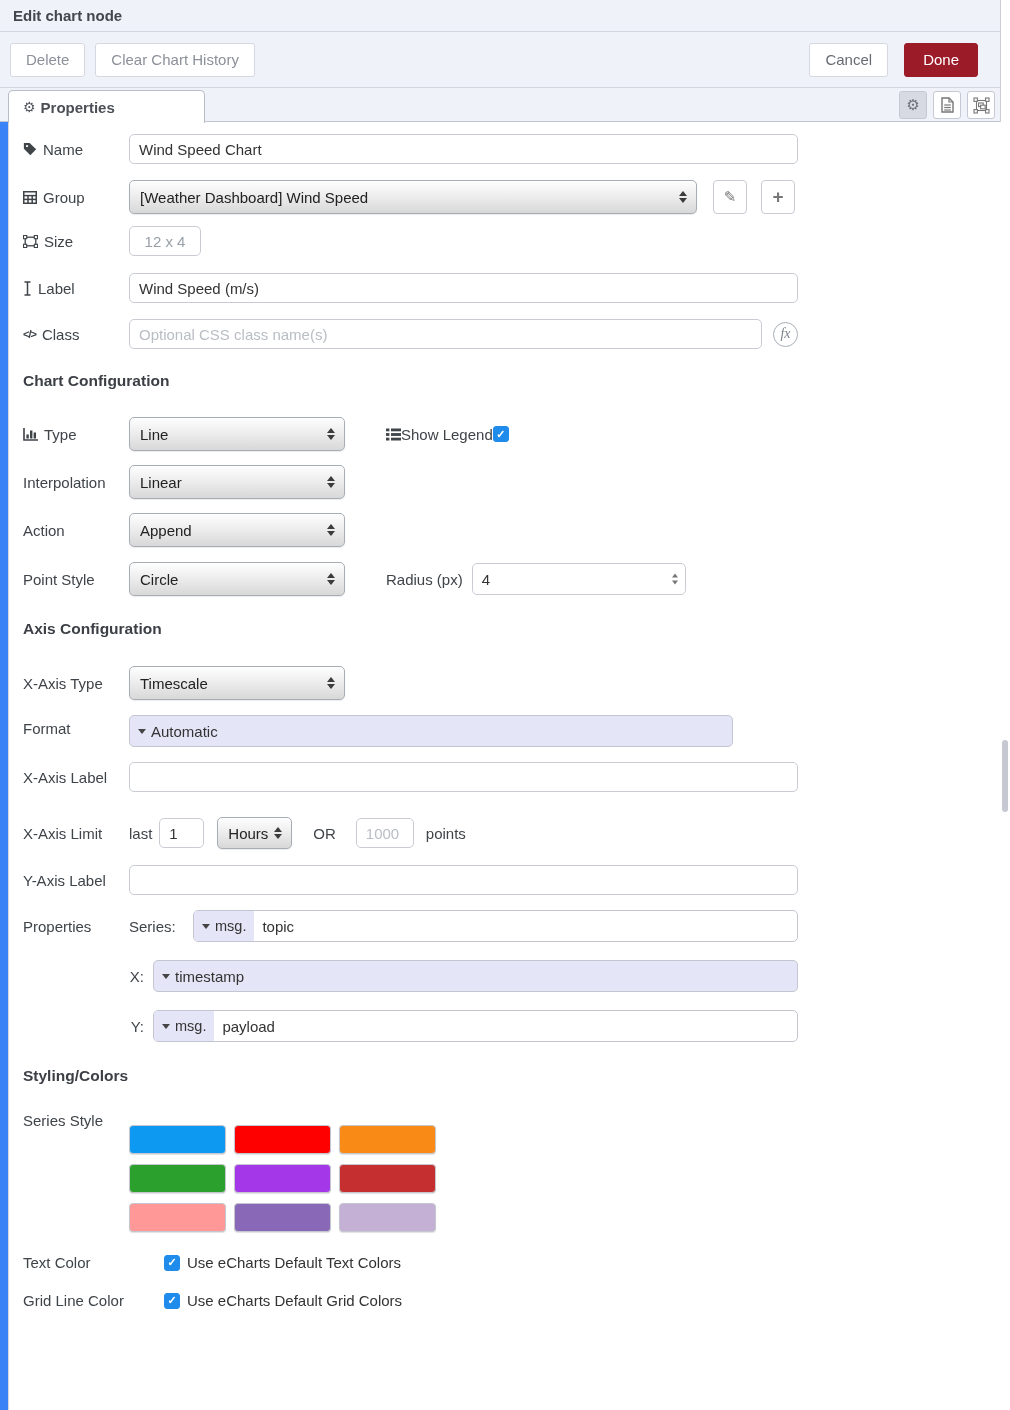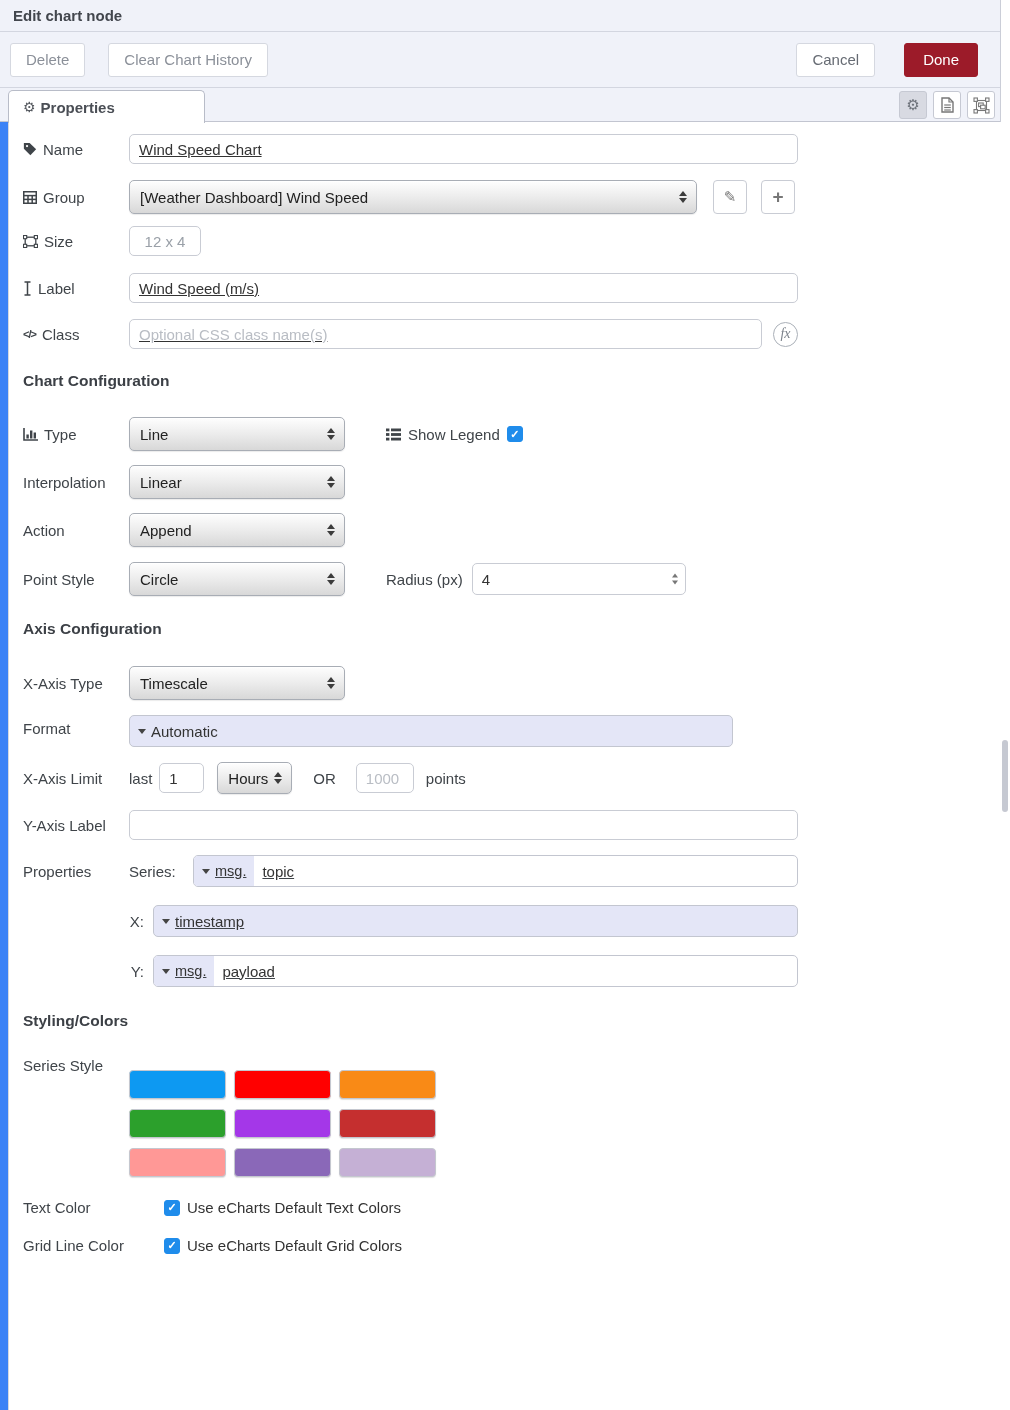--- a/index.html
+++ b/index.html
@@ -11,21 +11,21 @@
     overflow:hidden;
     color:#3f4449;
   }
   .dialog { position:absolute; left:0; top:0; width:1001px; height:1410px; background:#3b82f6; border-right:1px solid #cbced8; }
 
   
   .dlg-header { height:32px; background:#f0f2f9; border-bottom:1px solid #d3d6e0; display:flex; align-items:center; padding-left:13px; }
   .dlg-title { font-size:15px; font-weight:bold; color:#42464d; }
 
   
-  .dlg-buttons { height:56px; background:#f0f2f9; border-bottom:1px solid #d3d6e0; display:flex; align-items:center; padding:0 22px 0 10px;gap:13px; }
+  .dlg-buttons { height:56px; background:#f0f2f9; border-bottom:1px solid #d3d6e0; display:flex; align-items:center; padding:0 22px 0 10px; }
   .btn { height:34px; background:#fff; border:1px solid #d5d8e0; border-radius:3px; font-family:"Liberation Sans",sans-serif; font-size:15px; padding:0 15px; color:#8b9099; cursor:pointer; }
   .btn + .btn { margin-left:10px; }
   .btn.cancel { color:#666b73; margin-left:auto;text-align:right; }
   .btn.done { background:#9c1b29; border-color:#9c1b29; color:#fff; margin-left:16px; padding:0 18px; }
 
   
   .tab-bar { position:relative; height:34px; background:#f0f2f9; border-bottom:1px solid #c2c5d0; }
   .tab { position:absolute; left:8px; top:2px; height:33px; width:197px; background:#fff; border:1px solid #b8bcc8; border-bottom:none; border-radius:5px 5px 0 0; display:flex; align-items:center; padding-left:14px; gap:5px; z-index:2; }
   .tab-label { font-size:15px; font-weight:bold; color:#4a4e55; }
   .tab-gear { font-size:14px; color:#55595f; }
@@ -37,21 +37,21 @@
   .content { margin-left:8px; width:993px; min-height:1288px; background:#fff; border-left:1px solid #d5d8e0; }
   .form { padding:12px 0 0 14px; width:789px; }
   .row { display:flex; align-items:center; }
   .lbl { width:106px; flex:none; display:flex; align-items:center; gap:6px; font-size:15px; color:#3f4449; }
   .lbl.top { align-self:flex-start; padding-top:5px; }
   .lbl.wrap { display:block; line-height:19px; }
   .heading { font-size:15.5px; font-weight:bold; color:#3c4046; height:20px; }
 
   input.txt { height:30px; border:1px solid #c9ccd4; border-radius:5px; padding:0 9px; font-family:"Liberation Sans",sans-serif; font-size:15px; color:#333; background:#fff; outline:none; }
   input.txt::placeholder { color:#b9bdc4; }
-  .grow { flex:1;text-decoration:underline; }
+  .grow { flex:1; }
 
   
   .nr-select { position:relative; height:34px; border:1px solid #a8adb5; border-radius:5px;
     background:linear-gradient(to bottom,#fefefe 0%,#ececec 50%,#d8d8d8 100%);
     box-shadow:inset 0 1px 0 rgba(255,255,255,.9), 0 1px 1px rgba(0,0,0,.08);
     display:flex; align-items:center; padding:0 26px 0 10px; font-size:15px; color:#222; cursor:pointer; }
   .sel-arrows { position:absolute; right:9px; top:50%; transform:translateY(-50%); display:flex; flex-direction:column; gap:2px; }
   .sel-arrows .up { width:0; height:0; border-left:4px solid transparent; border-right:4px solid transparent; border-bottom:5px solid #3c3c3c; }
   .sel-arrows .dn { width:0; height:0; border-left:4px solid transparent; border-right:4px solid transparent; border-top:5px solid #3c3c3c; }
 
@@ -226,21 +226,21 @@
             </svg>
           <span>Type</span>
         </span>
         <div class="nr-select" style="width:216px;">
           <span>Line</span>
           <span class="sel-arrows">
               <i class="up"></i>
               <i class="dn"></i>
             </span>
         </div>
-        <span style="display:flex;align-items:center;gap:7px;margin-left:41px;">
+        <span style="display:flex;align-items:center;gap:0;margin-left:41px;">
           <svg class="ic" width="15" height="13" viewBox="0 0 15 13">
               <rect x="0" y="0.5" width="3.4" height="2.8" fill="#3f4449"></rect>
               <rect x="5" y="0.5" width="10" height="2.8" fill="#3f4449"></rect>
               <rect x="0" y="5.1" width="3.4" height="2.8" fill="#3f4449"></rect>
               <rect x="5" y="5.1" width="10" height="2.8" fill="#3f4449"></rect>
               <rect x="0" y="9.7" width="3.4" height="2.8" fill="#3f4449"></rect>
               <rect x="5" y="9.7" width="10" height="2.8" fill="#3f4449"></rect>
             </svg>
           <span class="inline-lbl">Show Legend</span>
           <span class="cb">
@@ -306,20 +306,24 @@
       <div class="row" style="margin-bottom:15px;">
         <span class="lbl top">Format</span>
         <div class="typed full" style="width:604px;">
           <span class="ti-prefix" style="background:transparent;">
             <span class="caret"></span>
             <span style="font-size:15px;">Automatic</span>
           </span>
         </div>
       </div>
 
+      <div class="row" style="margin-bottom:25px;">
+        <span class="lbl wrap" style="width:106px;">X-Axis Label</span>
+        <input class="txt grow" value="" style="">
+      </div>
 
       <div class="row" style="margin-bottom:16px;">
         <span class="lbl">X-Axis Limit</span>
         <span class="inline-lbl" style="margin-right:7px;">last</span>
         <input class="txt" style="width: 45px;" value="1">
         <div class="nr-select" style="width:75px;height:32px;margin-left:13px;">
           <span>Hours</span>
           <span class="sel-arrows">
               <i class="up"></i>
               <i class="dn"></i>

